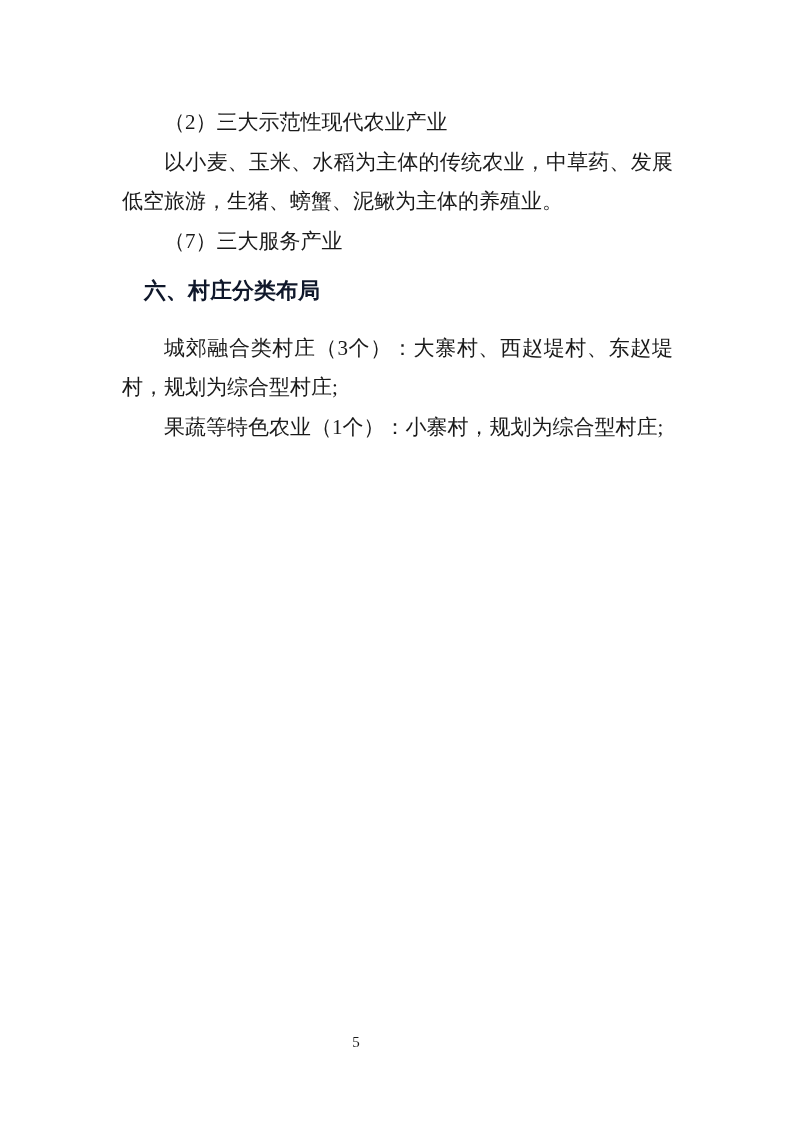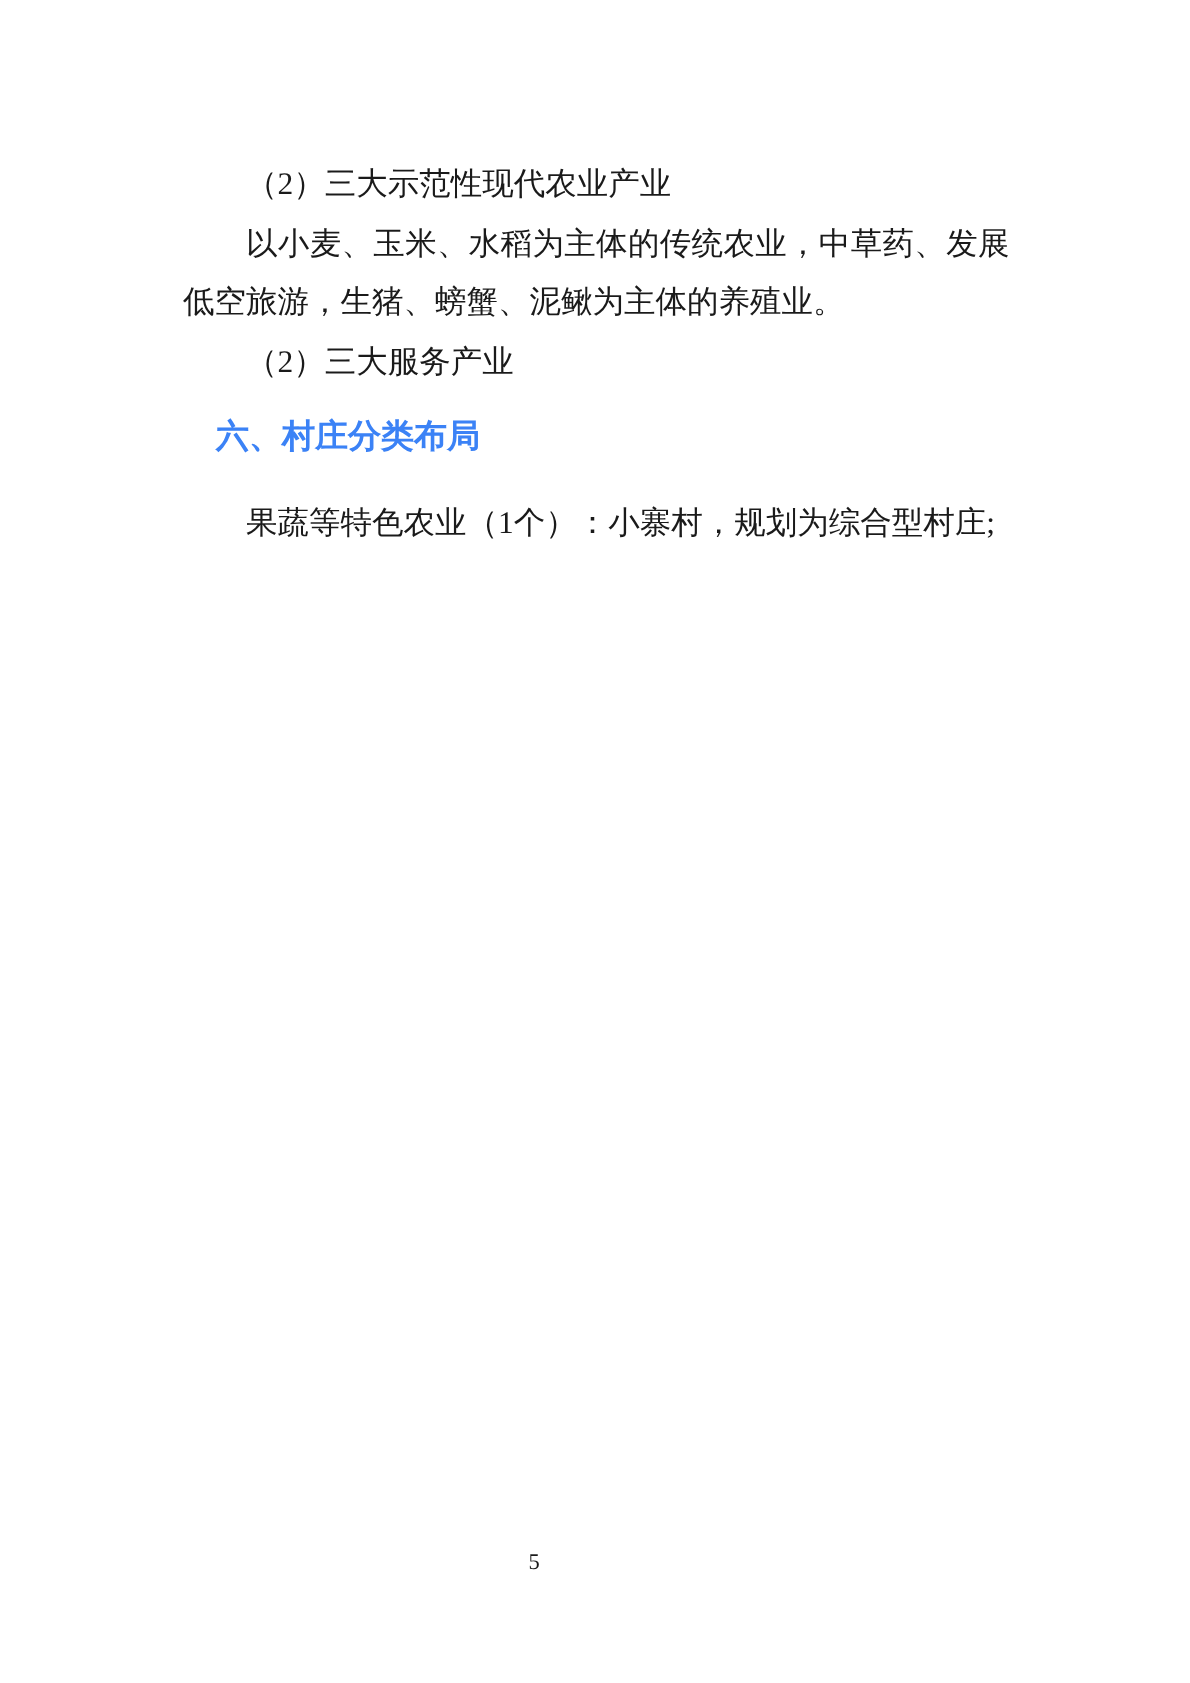--- a/index.html
+++ b/index.html
@@ -31,21 +31,21 @@
     text-indent: 2em;
     word-break: break-all;
   }
   .section-heading {
     margin: 10px 0 18px 0;
     padding-left: 22px;
     font-family: "Liberation Sans", "DejaVu Sans", sans-serif;
     font-weight: bold;
     font-size: 22px;
     line-height: 39.5px;
-    color: #3b82f6;
+    color: #0f172a;
   }
   .page-number {
     position: absolute;
     left: 0;
     right: 0;
     top: 1032px;
     text-align: center;
     font-size: 15px;
     line-height: 20px;
     color: #1a1a1a;
@@ -54,27 +54,28 @@
 </head>
 <body>
 
 <div class="page">
   <div class="content">
 
     <p class="body-para">（2）三大示范性现代农业产业</p>
 
     <p class="body-para">以小麦、玉米、水稻为主体的传统农业，中草药、发展低空旅游，生猪、螃蟹、泥鳅为主体的养殖业。</p>
 
-    <p class="body-para">（2）三大服务产业</p>
+    <p class="body-para">（7）三大服务产业</p>
 
 
 
     <h2 class="section-heading">六、村庄分类布局</h2>
 
 
+    <p class="body-para">城郊融合类村庄（3个）：大寨村、西赵堤村、东赵堤村，规划为综合型村庄;</p>
 
     <p class="body-para">果蔬等特色农业（1个）：小寨村，规划为综合型村庄;</p>
 
 
   </div>
 
   <div class="page-number">5</div>
 </div>
 
 </body></html>

